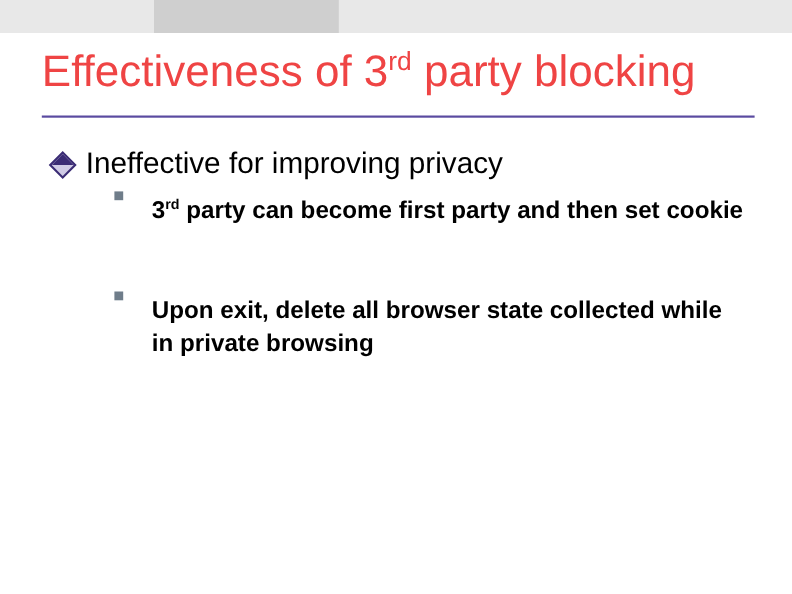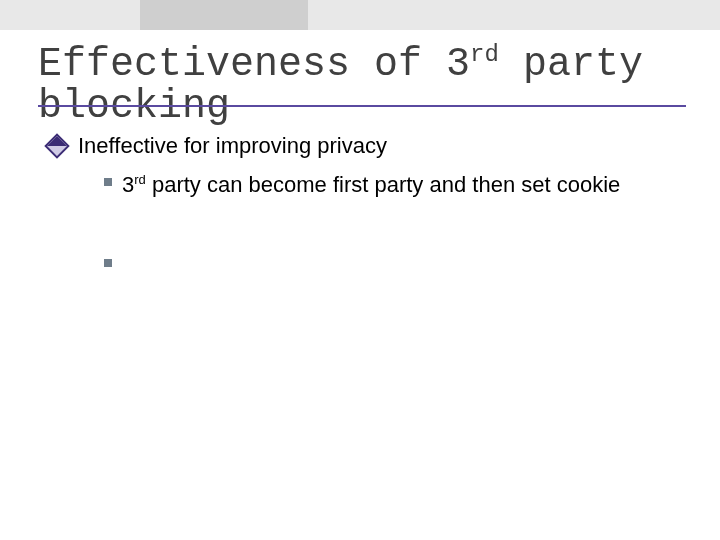--- a/index.html
+++ b/index.html
@@ -34,22 +34,22 @@
     height: 30px;
     background: #cfcfcf;
   }
   .title {
     position: absolute;
     top: 44px;
     left: 38px;
     width: 650px;
     font-size: 40px;
     line-height: 1.05;
-    color: #404040;
-    font-family: Liberation Mono, monospace;
+    color: #ef4444;
+    font-family: Liberation Sans, sans-serif;
   }
   .title .rd {
     font-size: 24px;
     vertical-align: super;
     line-height: 0;
   }
   .title-rule {
     position: absolute;
     top: 105px;
     left: 38px;
@@ -65,44 +65,45 @@
     font-family: Verdana, Geneva, sans-serif;
     color: #000;
   }
   .lvl1 {
     margin: 0 0 12px 0;
   }
   .lvl1-row {
     display: flex;
     align-items: baseline;
     gap: 12px;
-    font-size: 22px;
+    font-size: 27px;
     line-height: 1.25;
   }
   .diamond {
     display: inline-block;
     flex: 0 0 auto;
     width: 14px;
     height: 14px;
     transform: rotate(45deg);
     border: 2px solid #3b2c75;
     background: linear-gradient(135deg, #3b2c75 50%, #d0cbe6 50%);
     position: relative;
     top: 2px;
   }
   .lvl2-wrap {
     margin: 10px 0 26px 56px;
   }
   .lvl2 {
     display: flex;
-    align-items: center;
-    gap: 10px;
+    align-items: flex-start;
+    gap: 26px;
     font-size: 22px;
     line-height: 1.35;
     margin-bottom: 2px;
+    font-weight: bold;
   }
   .square {
     display: inline-block;
     flex: 0 0 auto;
     width: 8px;
     height: 8px;
     background: #6f7d8a;
     position: relative;
     top: -2px;
   }
@@ -143,18 +144,21 @@
         </div>
       </div>
     </div>
 
     <div class="gap"></div>
 
     <div class="lvl1">
       <div class="lvl2-wrap">
         <div class="lvl2">
           <span class="square"></span>
+          <span style="max-width:520px; display:inline-block;">
+            <span>Upon exit,  delete all browser state collected while in private browsing</span><span class="rdsmall"></span><span></span>
+          </span>
         </div>
       </div>
     </div>
 
   </div>
 </div>
 
 </body></html>

